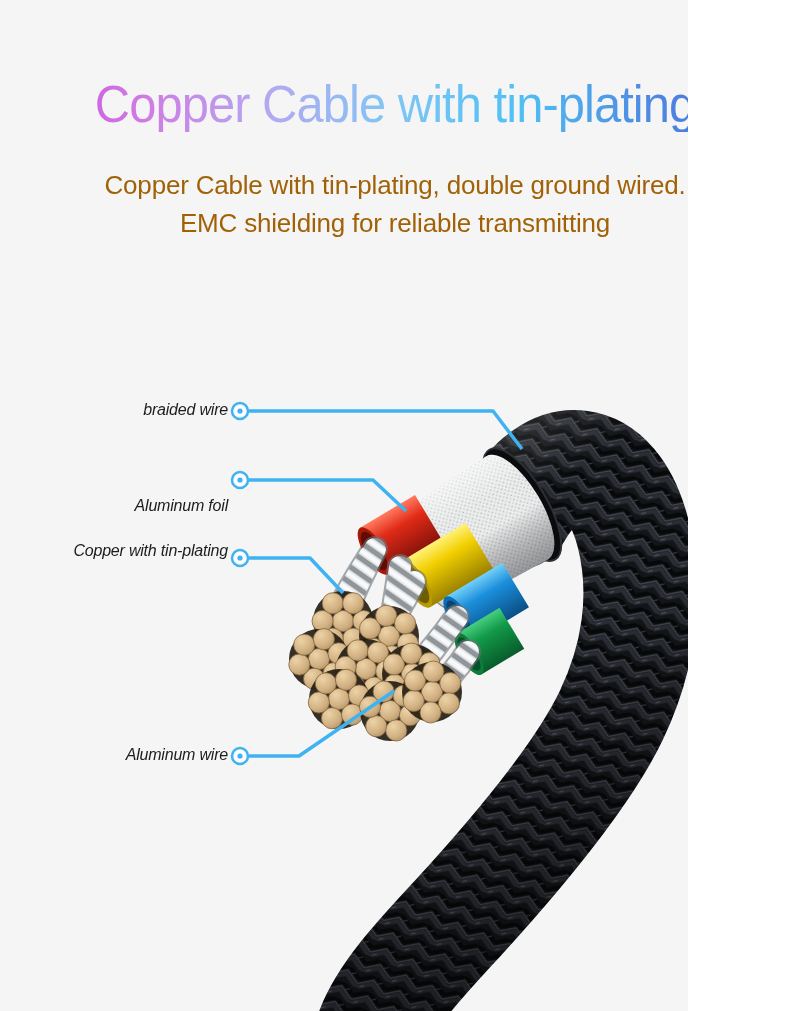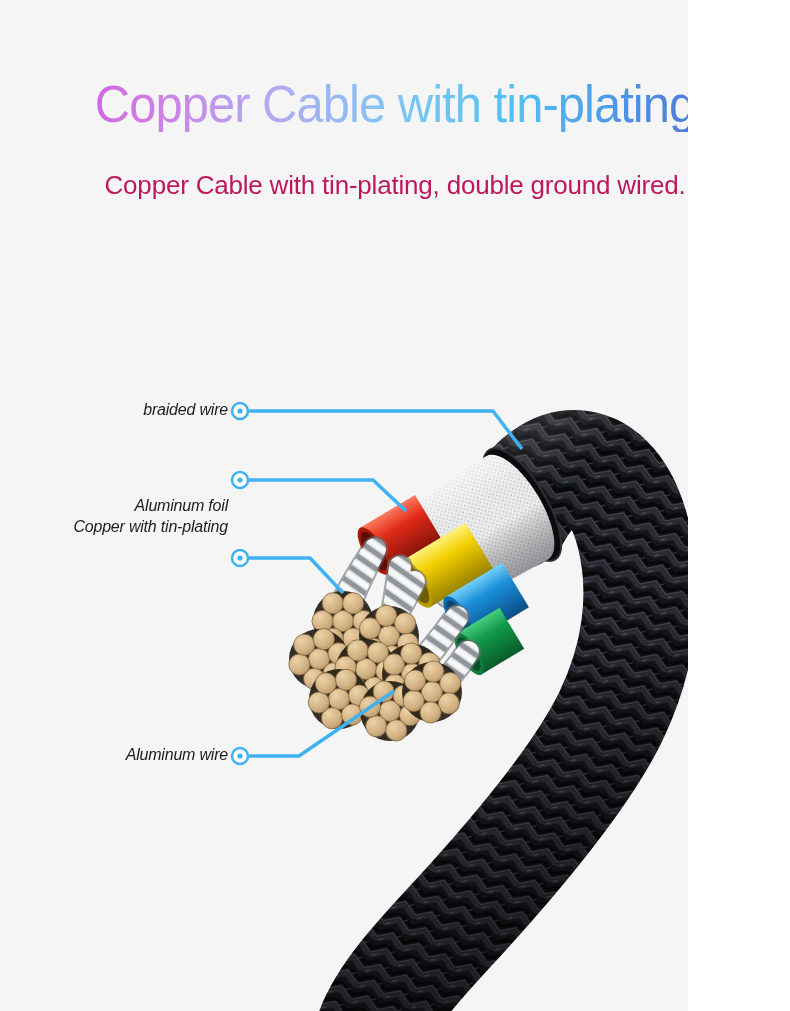--- a/index.html
+++ b/index.html
@@ -14,31 +14,31 @@
     position:absolute;top:76px;left:0;width:790px;
     margin:0;text-align:center;
     font-size:52px;font-weight:400;letter-spacing:-1px;line-height:56px;
     transform:scaleX(.94);transform-origin:50% 50%;
     background:linear-gradient(90deg,#c84fdb,#d07ce4,#b2aaf0,#7fc6f4,#4fc0f4,#4f8ce2,#4a67d4);
     -webkit-background-clip:text;background-clip:text;
     color:transparent;-webkit-text-fill-color:transparent;
   }
   .subtitle{
     position:absolute;top:166px;left:0;width:790px;
-    text-align:center;color:#be185d;
+    text-align:center;color:#a16207;
     font-size:26px;line-height:38px;letter-spacing:-.2px;font-weight:400;
   }
   .diagram-svg{position:absolute;left:0;top:0;}
   .callout-label{
     position:absolute;width:220px;text-align:right;
     font-size:16px;line-height:22px;color:#1d1d1f;letter-spacing:-.2px;font-style:italic;
   }
   .cl-braided{left:8px;top:399px;}
   .cl-foil{left:8px;top:468px;margin-top:27px;}
-  .cl-copper{left:8px;top:516px;}
+  .cl-copper{left:8px;top:540px;}
   .cl-ground{left:8px;top:744px;}
 </style>
 </head>
 <body>
 
 <div class="stage">
 
   <svg class="diagram-svg" width="790" height="1011" viewBox="0 0 790 1011">
     <defs>
       <pattern id="braid" width="28" height="17" patternUnits="userSpaceOnUse" patternTransform="rotate(22)">
@@ -243,19 +243,20 @@
         <circle cx="240" cy="756" r="8" fill="#fdfdfe" stroke="#3fb2f1" stroke-width="2.5"></circle>
         <circle cx="240" cy="756" r="2.6" fill="#3fb2f1"></circle>
       </g>
     </g>
   </svg>
 
   <h1 class="page-title" style="background-image: linear-gradient(90deg, rgb(200, 79, 219), rgb(208, 124, 228), rgb(178, 170, 240), rgb(127, 198, 244), rgb(79, 192, 244), rgb(79, 140, 226), rgb(74, 103, 212));">Copper Cable with tin-plating</h1>
 
   <div class="subtitle">
     <div>Copper Cable with tin-plating, double ground wired.</div>
+    <div>EMC shielding for reliable transmitting</div>
   </div>
 
   <div class="callout-label cl-braided">braided wire</div>
   <div class="callout-label cl-foil">Aluminum foil</div>
   <div class="callout-label cl-copper">Copper with tin-plating</div>
   <div class="callout-label cl-ground">Aluminum wire</div>
 </div>
 
 </body></html>

